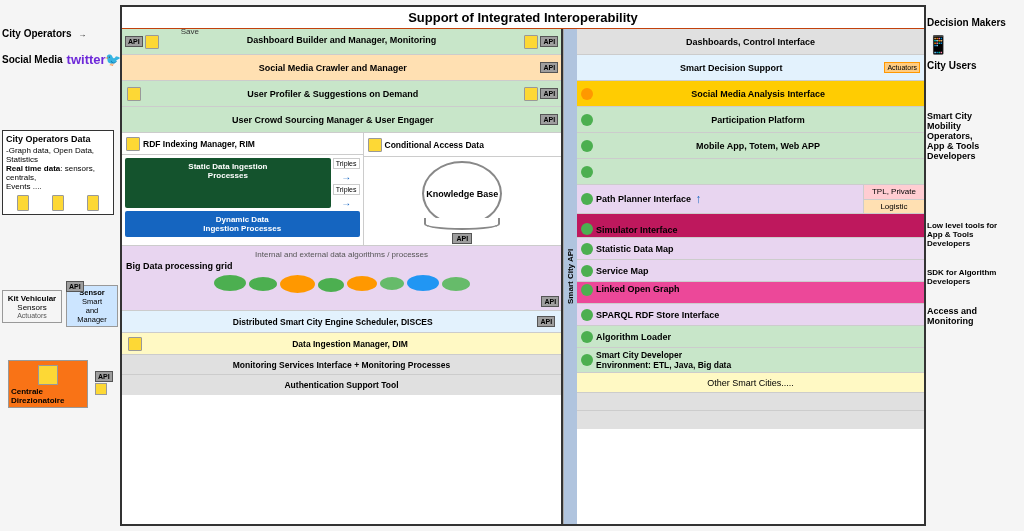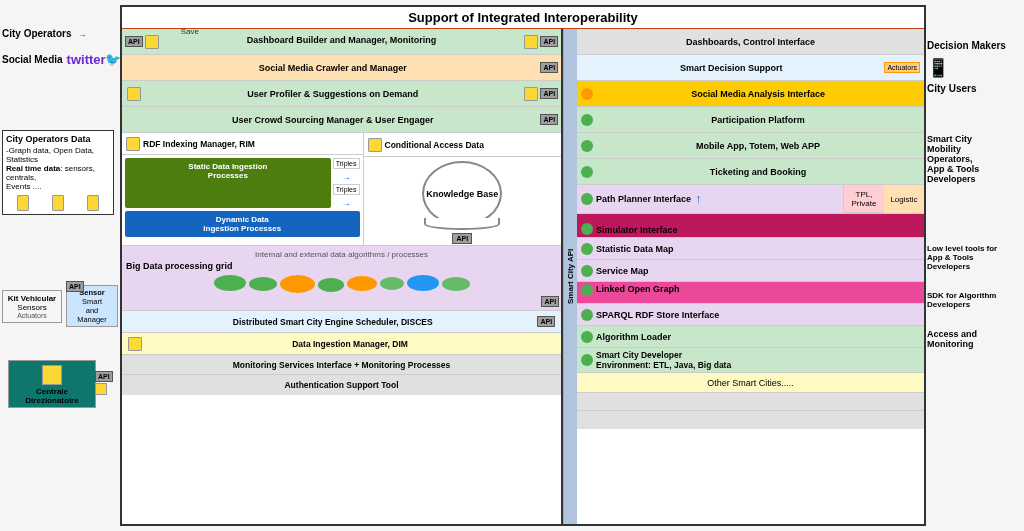--- a/index.html
+++ b/index.html
@@ -49,31 +49,31 @@
   <div style="position:absolute; left:66px; top:285px; width:52px; border:1px solid #999; padding:2px; background:#cce5ff; font-size:8px; text-align:center;">
     <div style="font-weight:bold; font-size:7.5px;">Sensor</div>
     <div style="font-size:7.5px;">Smart</div>
     <div style="font-size:7.5px;">and</div>
     <div style="font-size:7.5px;">Manager</div>
   </div>
   <div style="position:absolute; left:66px; top:280px;">
     <span style="background:#9e9e9e; border:1px solid #555; font-size:7px; padding:1px 2px; font-weight:bold;">API</span>
   </div>
 
-  <div style="position:absolute; left:8px; top:360px; width:88px; border:1px solid #999; padding:2px; background:#0f766e; font-size:8px; text-align:center;">
+  <div style="position:absolute; left:8px; top:360px; width:80px; border:1px solid #999; padding:2px; background:#f97316; font-size:8px; text-align:left;">
     <div style="width:20px;height:20px;background:#fdd835;border:1px solid #999;margin:2px auto;"></div>
     <div style="font-weight:bold; font-size:8px;">Centrale
 Direzionatoire</div>
   </div>
   <div style="position:absolute; left:95px; top:370px;">
     <span style="background:#9e9e9e; border:1px solid #555; font-size:7px; padding:1px 2px; font-weight:bold;">API</span>
     <div style="width:12px;height:12px;background:#fdd835;border:1px solid #999;margin-top:2px;"></div>
   </div>
 
-  <div style="position:absolute; right:2px; top:40px; width:95px;">
+  <div style="position:absolute; right:2px; top:17px; width:95px;">
     <div style="font-weight:bold; font-size:10px; text-align:left; margin-bottom:2px;">Decision
 Makers</div>
     <div style="margin-top:6px;">
       <span style="font-size:18px;">📱</span>
     </div>
     <div style="font-weight:bold; font-size:10px; margin-top:4px;">City
 Users</div>
     <div style="font-weight:bold; font-size:9px; margin-top:40px;">Smart City<br>Mobility<br>Operators,<br>App &amp; Tools<br>Developers</div>
     <div style="font-weight:bold; font-size:8px; margin-top:60px;">Low level tools for<br>App &amp; Tools<br>Developers</div>
     <div style="font-weight:bold; font-size:8px; margin-top:20px;">SDK for Algorithm Developers</div>
@@ -119,21 +119,21 @@
         <div style="display:flex; border-bottom:1px solid #ccc; flex:0 0 auto;">
 
           <div style="flex:1; display:flex; flex-direction:column; border-right:1px solid #ccc;">
 
             <div style="display:flex; align-items:center; border-bottom:1px solid #ccc; padding:2px 4px; min-height:22px;">
               <div style="width:14px;height:14px;background:#fdd835;border:1px solid #999;border-radius:1px;margin-right:3px;"></div>
               <span style="font-size:8.5px; font-weight:bold;">RDF Indexing Manager, RIM</span>
             </div>
 
             <div style="display:flex; gap:2px; padding:3px;">
-              <div style="background:#4d7c0f; color:white; font-size:8px; padding:4px 3px; text-align:center; font-weight:bold; border-radius:2px; flex:1; cursor:pointer;">
+              <div style="background:#14532d; color:white; font-size:8px; padding:4px 3px; text-align:center; font-weight:bold; border-radius:2px; flex:1; cursor:pointer;">
                 Static Data Ingestion<br>Processes
               </div>
               <div style="display:flex; flex-direction:column; gap:2px; align-items:center; justify-content:center;">
                 <div style="font-size:7px; background:white; border:1px solid #ccc; padding:1px 2px;">Triples</div>
                 <div style="font-size:10px; color:#1565c0;">→</div>
                 <div style="font-size:7px; background:white; border:1px solid #ccc; padding:1px 2px;">Triples</div>
                 <div style="font-size:10px; color:#1565c0;">→</div>
               </div>
             </div>
 
@@ -228,31 +228,30 @@
             <span style="font-size:9px; font-weight:bold; flex:1; text-align:center;">Participation  Platform</span>
           </div>
 
           <div style="display:flex; align-items:center; border-bottom:1px solid #ccc; padding:2px 4px; min-height:26px; background:#c8e6c9;">
             <div style="width:12px;height:12px;background:#4caf50;border-radius:50%;margin-right:3px;flex-shrink:0;"></div>
             <span style="font-size:9px; font-weight:bold; flex:1; text-align:center;">Mobile App, Totem, Web APP</span>
           </div>
 
           <div style="display:flex; align-items:center; border-bottom:1px solid #ccc; padding:2px 4px; min-height:26px; background:#c8e6c9;">
             <div style="width:12px;height:12px;background:#4caf50;border-radius:50%;margin-right:3px;flex-shrink:0;"></div>
-            <span style="font-size:9px; font-weight:bold; flex:1; text-align:center;">Ticketing and Booking</span>
           </div>
 
           <div style="display:flex; border-bottom:1px solid #ccc;">
             <div style="flex:1; background:#e8d5f0; display:flex; align-items:center; padding:2px 4px; border-right:1px solid #ccc; min-height:28px;">
               <div style="width:12px;height:12px;background:#4caf50;border-radius:50%;margin-right:3px;flex-shrink:0;"></div>
               <span style="font-size:9px; font-weight:bold;">Path Planner Interface</span>
 
               <span style="font-size:12px; color:#1565c0; margin-left:4px;">↑</span>
             </div>
-            <div style="width:80px; display:flex; flex-direction:row;">
+            <div style="width:60px; display:flex; flex-direction:column;">
               <div style="background:#ffcdd2; font-size:8px; text-align:center; padding:2px; border-bottom:1px solid #ccc; flex:1; display:flex; align-items:center; justify-content:center;">
                 <span>TPL, Private</span>
               </div>
               <div style="background:#ffe0b2; font-size:8px; text-align:center; padding:2px; flex:1; display:flex; align-items:center; justify-content:center;">
                 <span>Logistic</span>
               </div>
             </div>
           </div>
 
           <div style="display:flex; align-items:flex-end; border-bottom:1px solid #ccc; padding:2px 4px; min-height:24px; background:#be185d;">

